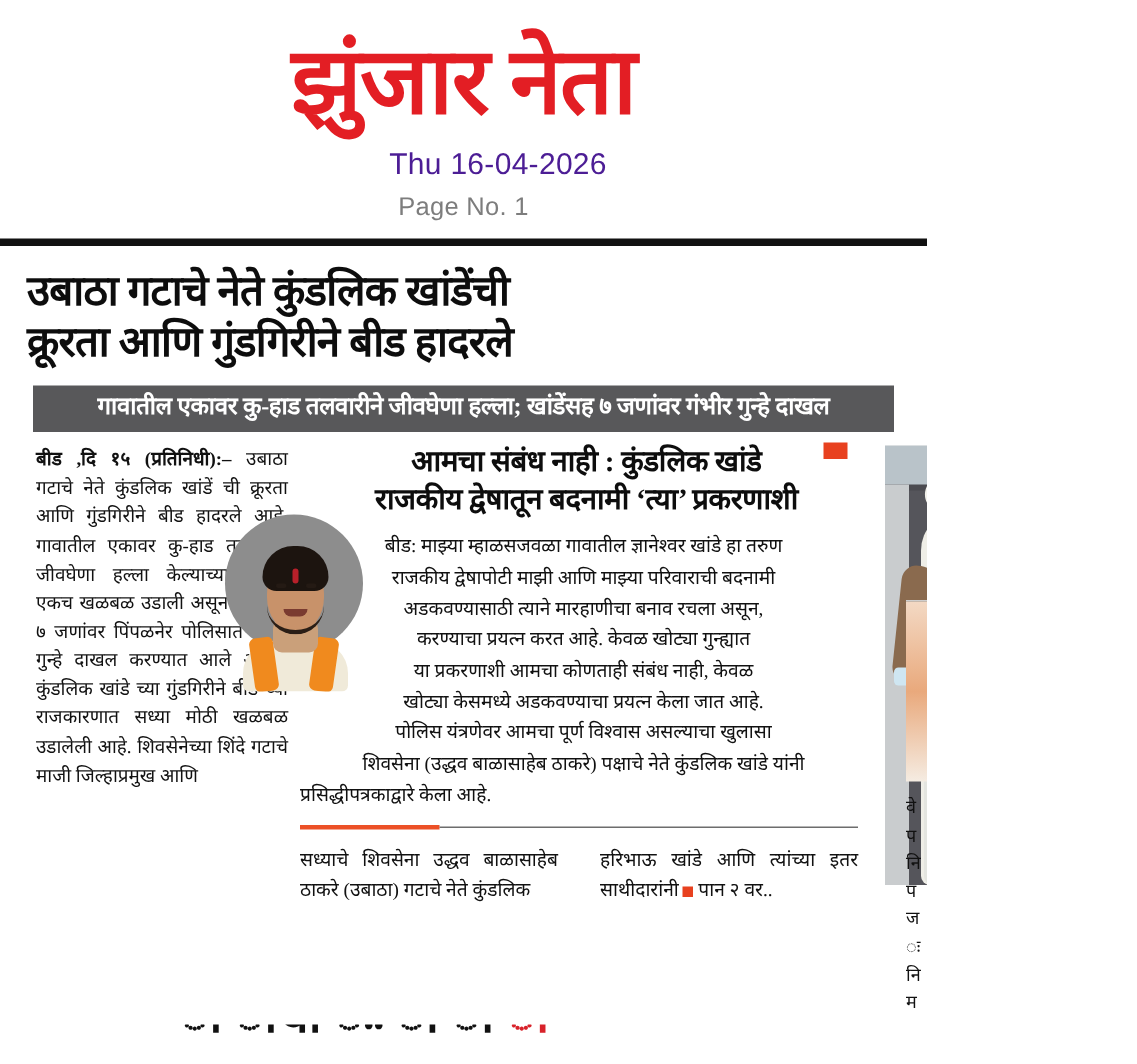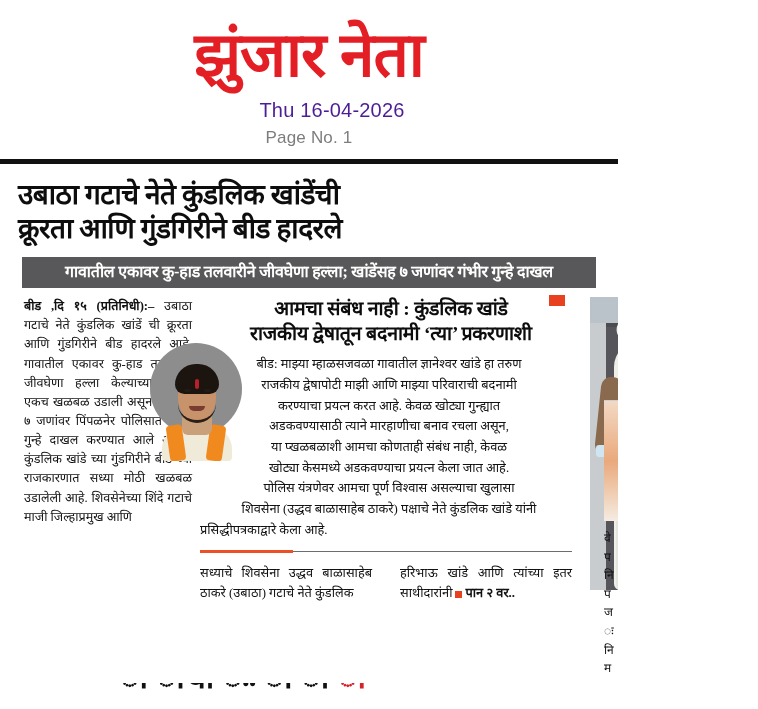--- a/index.html
+++ b/index.html
@@ -228,21 +228,21 @@
     color:#111111;
     text-align:justify;
   }
   .bullet-sq{
     display:inline-block;
     width:7px;height:7px;
     background:#e8411f;
     margin:0 4px 0 2px;
     vertical-align:middle;
   }
-  .jump{font-weight:700;margin-top:34px;}
+  .jump{font-weight:400;margin-top:34px;}
 
   
   .photo{
     position:relative;
     width:148px;height:293px;
     overflow:hidden;
     background:#dcdcdc;
   }
   .ph-top{position:absolute;left:0;top:0;width:148px;height:34px;background:#d7dce0;}
   .ph-top2{position:absolute;left:0;top:0;width:60px;height:34px;background:#b9c3c9;}
@@ -389,23 +389,23 @@
       <div class="red-marker"></div>
 
       <div class="mid-head">
         <span class="ln">आमचा संबंध नाही : कुंडलिक खांडे</span>
         <span class="ln">राजकीय द्वेषातून बदनामी ‘त्या’ प्रकरणाशी</span>
       </div>
 
       <div class="mid-body">
         <span class="ln">बीड: माझ्या म्हाळसजवळा गावातील ज्ञानेश्वर खांडे हा तरुण</span>
         <span class="ln">राजकीय द्वेषापोटी माझी आणि माझ्या परिवाराची बदनामी</span>
+        <span class="ln">अडकवण्यासाठी त्याने मारहाणीचा बनाव रचला असून,</span>
         <span class="ln">करण्याचा प्रयत्न करत आहे. केवळ खोट्या गुन्ह्यात</span>
-        <span class="ln">अडकवण्यासाठी त्याने मारहाणीचा बनाव रचला असून,</span>
-        <span class="ln">या प्खळबळाशी आमचा कोणताही संबंध नाही, केवळ</span>
+        <span class="ln">या प्रकरणाशी आमचा कोणताही संबंध नाही, केवळ</span>
         <span class="ln">खोट्या केसमध्ये अडकवण्याचा प्रयत्न केला जात आहे.</span>
         <span class="ln">पोलिस यंत्रणेवर आमचा पूर्ण विश्वास असल्याचा खुलासा</span>
         <span class="ln">शिवसेना (उद्धव बाळासाहेब ठाकरे) पक्षाचे नेते कुंडलिक खांडे यांनी</span>
         <span class="ln last">प्रसिद्धीपत्रकाद्वारे केला आहे.</span>
       </div>
 
       <div class="divider">
         <span class="red-seg"></span>
         <span class="grey-seg"></span>
       </div>

